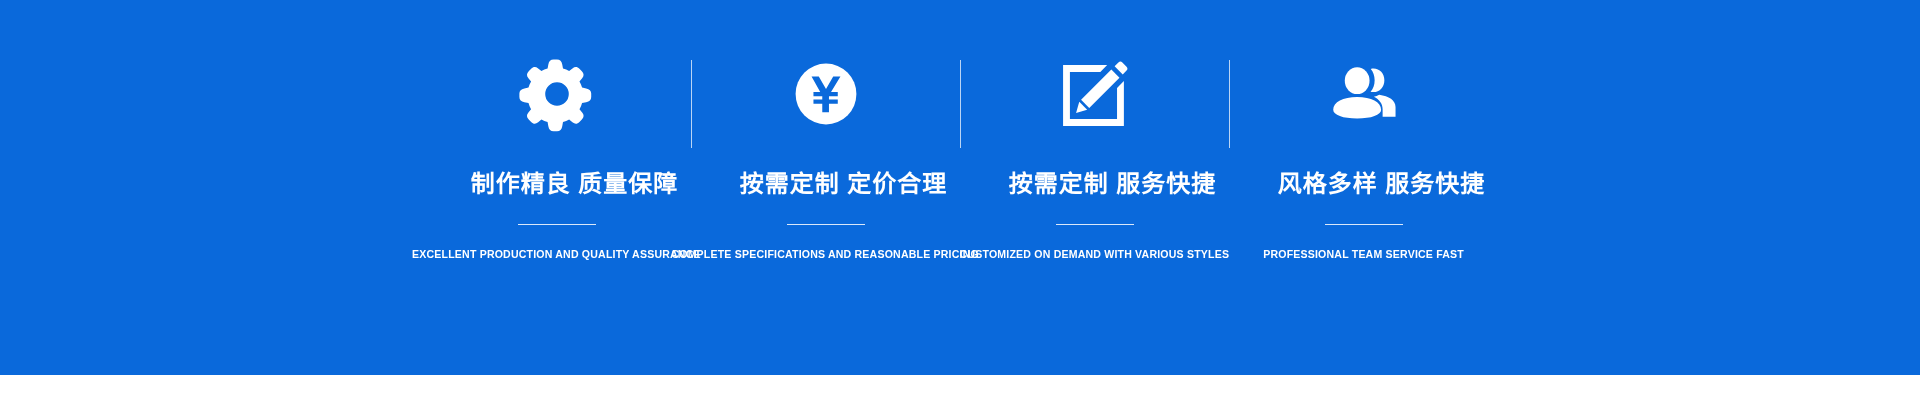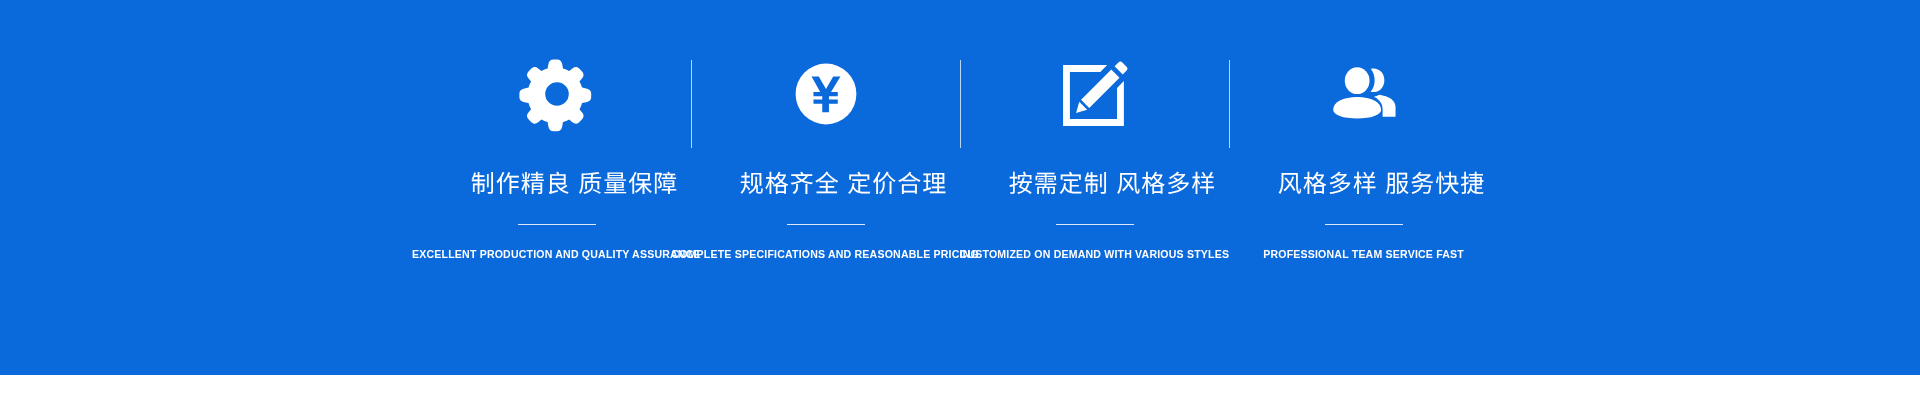--- a/index.html
+++ b/index.html
@@ -61,21 +61,21 @@
     height:76px;
     display:flex;
     align-items:center;
     justify-content:center;
     margin-bottom:38px;
   }
   .icon-wrap svg { display:block; }
 
   .col-title {
     font-size:24px;
-    font-weight:normal;
+    font-weight:bold;
     color:#ffffff;
     letter-spacing:1px;
     line-height:1.2;
     white-space:nowrap;
     margin-left:36px;
   }
 
   .col-rule {
     width:78px;
     height:1px;
@@ -131,42 +131,42 @@
 
     <div class="feature-col">
       <div class="icon-wrap">
         <svg width="76" height="76" viewBox="0 0 100 100" aria-hidden="true">
           <circle cx="50" cy="50" r="40" fill="#ffffff"></circle>
           <path fill="#0a69db" d="M31 27 h9.5 l9.5 16.3 l9.5-16.3 h9.5
             l-12.4 20.3 h8.9 v5.6 h-11.6 v4.3 h11.6 v5.6 h-11.6 v11.2 h-8.8
             v-11.2 h-11.6 v-5.6 h11.6 v-4.3 h-11.6 v-5.6 h8.9 z"></path>
         </svg>
       </div>
-      <div class="col-title">规格齐全 定价合理</div>
+      <div class="col-title">按需定制 定价合理</div>
       <div class="col-rule"></div>
       <div class="col-sub">COMPLETE SPECIFICATIONS AND REASONABLE PRICING</div>
     </div>
 
     <div class="vsep"></div>
 
     <div class="feature-col">
       <div class="icon-wrap">
         <svg width="76" height="76" viewBox="0 0 100 100" aria-hidden="true">
 
           <path fill="#ffffff" d="M8 12 h58 l-9 9 h-40 v62 h62 v-41 l9-9 v59 h-80 z"></path>
 
           <path fill="#ffffff" d="M71.5 17.8 l10.7 10.7 l-39.8 39.8 l-10.7-10.7 z"></path>
 
           <path fill="#ffffff" d="M29.3 60.3 l10.4 10.4 l-14.6 4.2 z"></path>
 
           <path fill="#ffffff" d="M75.8 13.5 l5.0-5.0 c1.6-1.6 3.6-1.6 5.2 0 l5.5 5.5
             c1.6 1.6 1.6 3.6 0 5.2 l-5.0 5.0 z"></path>
         </svg>
       </div>
-      <div class="col-title">按需定制 风格多样</div>
+      <div class="col-title">按需定制 服务快捷</div>
       <div class="col-rule"></div>
       <div class="col-sub">CUSTOMIZED ON DEMAND WITH VARIOUS STYLES</div>
     </div>
 
     <div class="vsep"></div>
 
     <div class="feature-col">
       <div class="icon-wrap">
         <svg width="76" height="76" viewBox="0 0 100 100" aria-hidden="true">
 

